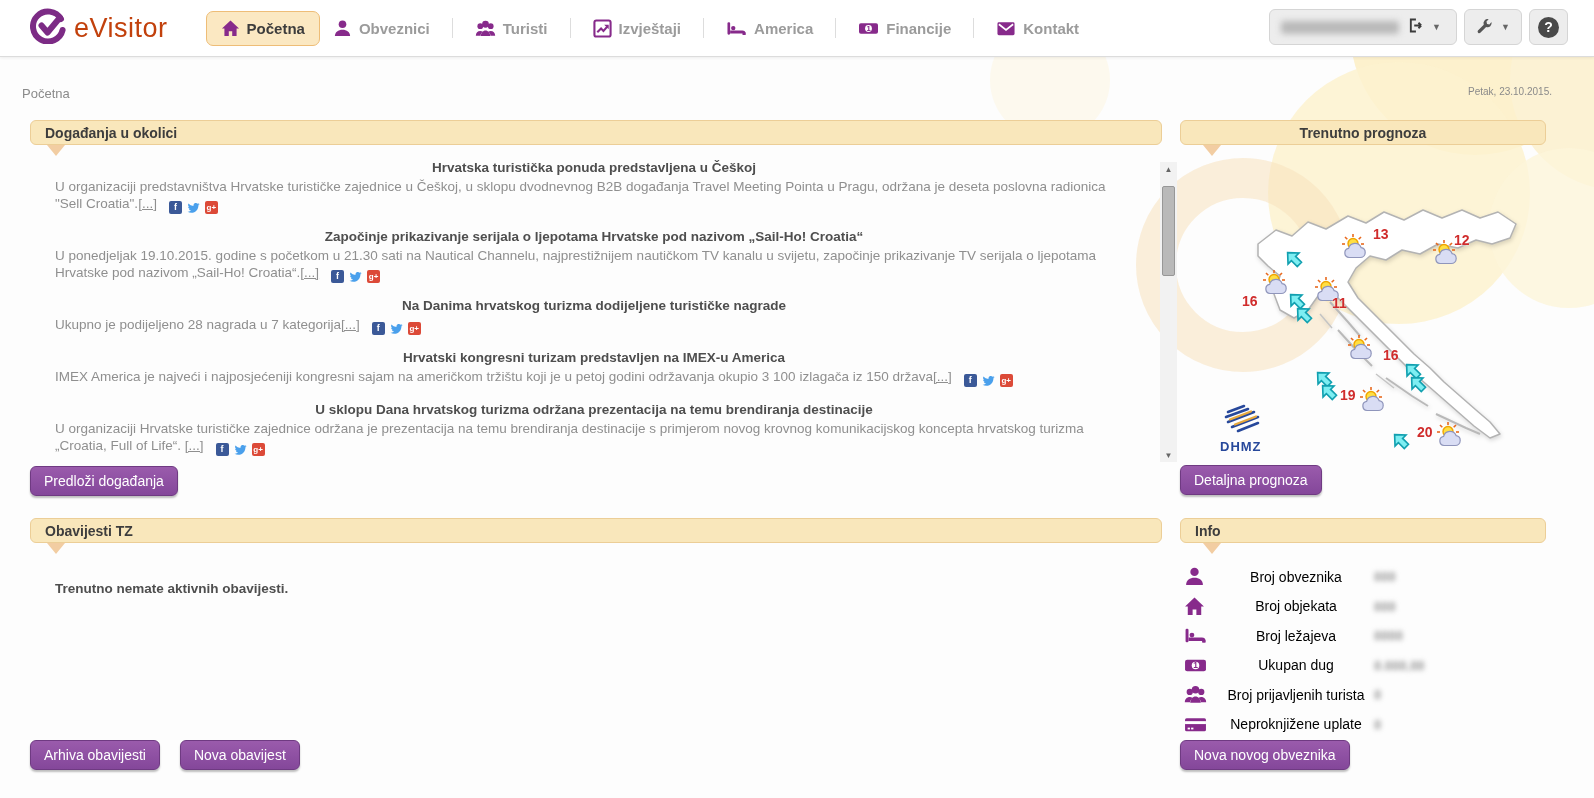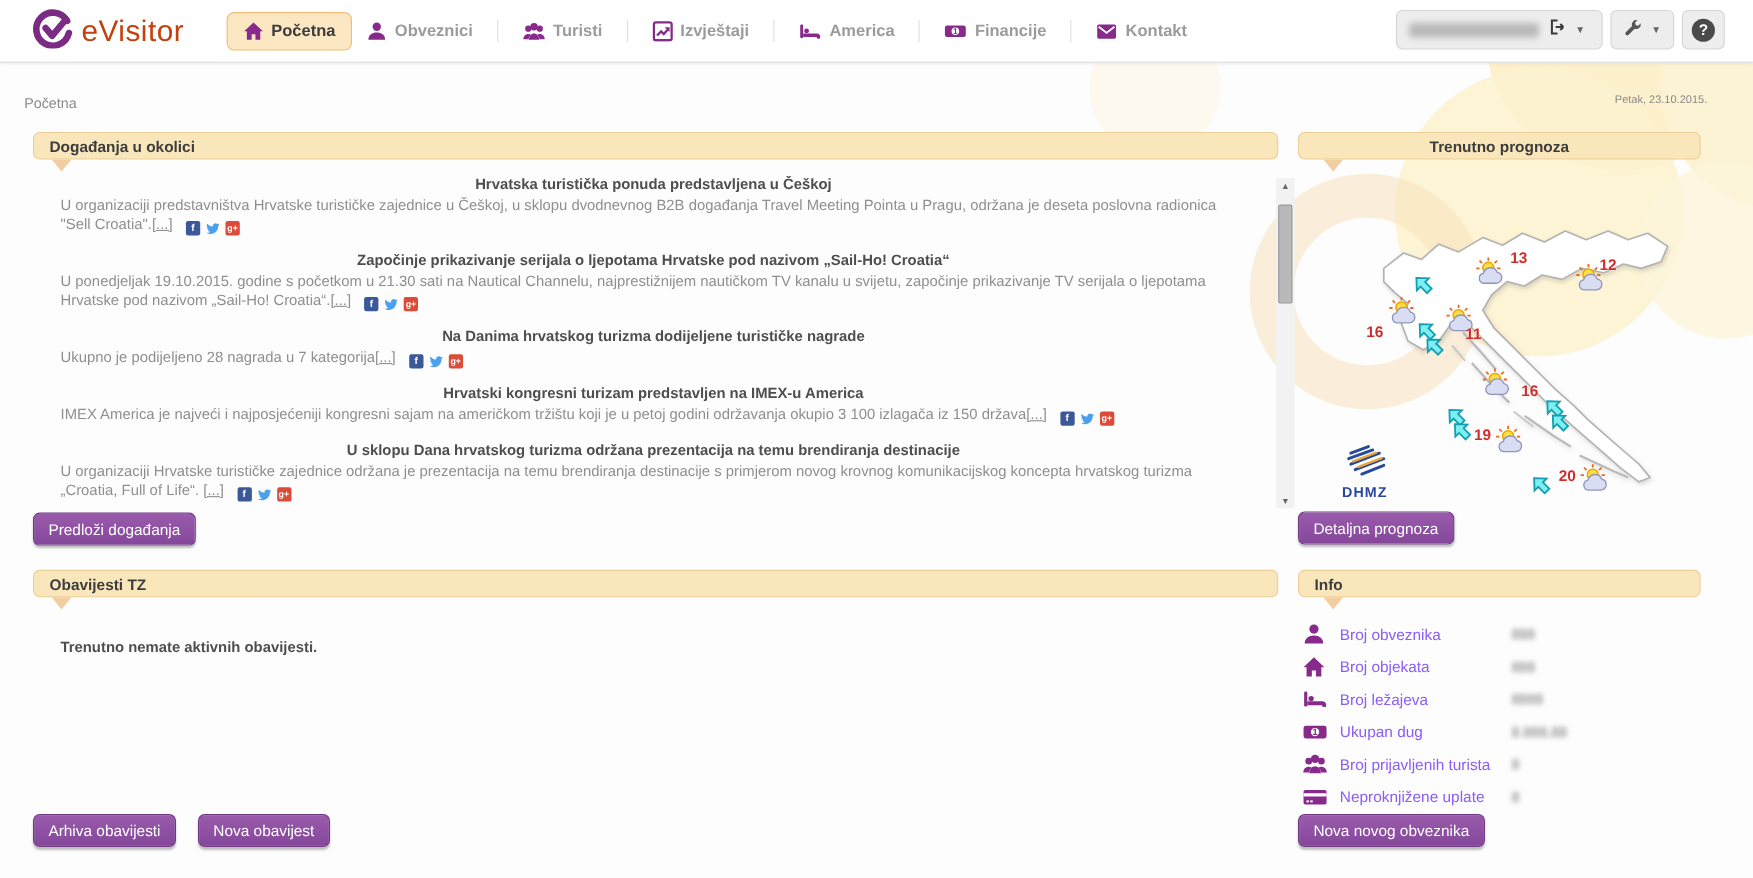--- a/index.html
+++ b/index.html
@@ -80,21 +80,21 @@
   .temp { position:absolute; color:#d02c2c; font-weight:bold; font-size:14px;
     text-shadow:0 0 2px #fff; }
   .warrow { position:absolute; }
   .dhmz { position:absolute; left:40px; top:252px; }
   .dhmz .t { color:#27489b; font-weight:bold; font-size:13px; letter-spacing:1px; margin-top:1px; }
 
   
   .info-rows { position:absolute; left:1184px; top:562px; width:362px; z-index:2; }
   .irow { display:flex; align-items:center; height:29.5px; }
   .irow .ic { width:34px; display:flex; justify-content:flex-start; }
-  .irow .lbl { font-size:14px; color:#8b5cf6; width:156px; }
+  .irow .lbl { font-size:14px; color:#000000; width:156px;text-align:center; }
   .irow .val { font-size:13px; color:#777; filter:blur(2.5px); }
 </style>
 </head>
 <body>
 
 <div class="decor" style="left:1350px; top:-95px; width:250px; height:250px; background:#fdf1cd;"></div>
 <div class="decor" style="left:1510px; top:-30px; width:220px; height:220px; background:#fcf2d4;"></div>
 <div class="decor" style="left:1268px; top:62px; width:262px; height:262px; background:#fdf2cf; opacity:.85;"></div>
 <div class="decor" style="left:1489px; top:148px; width:160px; height:160px; background:#fdf5da; opacity:.8;"></div>
 <div class="decor" style="left:1136px; top:158px; width:214px; height:214px; background:transparent; border:40px solid #f8e2bd; opacity:.55;"></div>

